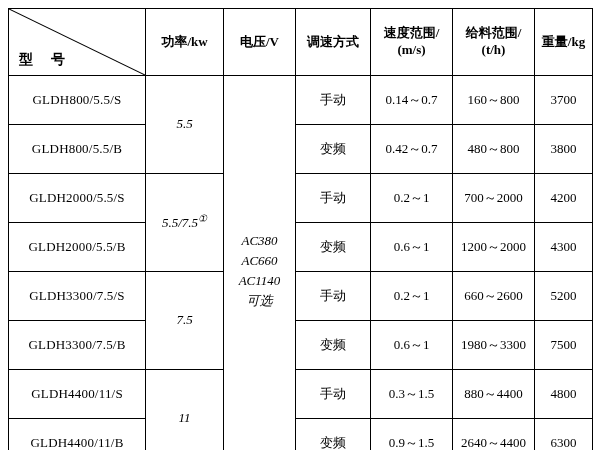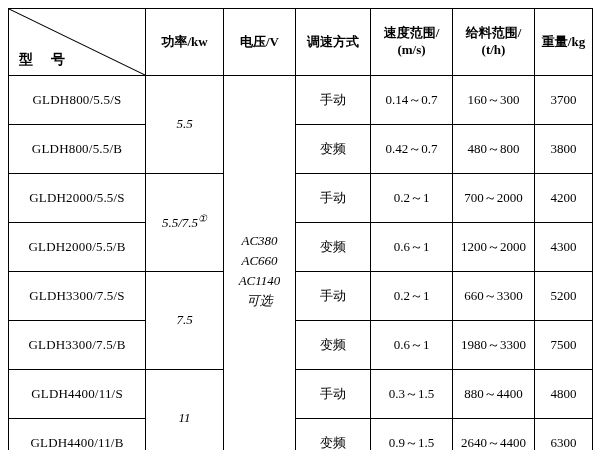--- a/index.html
+++ b/index.html
@@ -137,21 +137,21 @@
         <td class="model">GLDH800/5.5/S</td>
         <td class="power" rowspan="2">5.5</td>
         <td class="voltage" rowspan="8">
           <span class="vline">AC380</span>
           <span class="vline">AC660</span>
           <span class="vline">AC1140</span>
           <span class="vline">可选</span>
         </td>
         <td>手动</td>
         <td class="num">0.14～0.7</td>
-        <td class="num">160～300</td>
+        <td class="num">160～800</td>
         <td class="num">3700</td>
       </tr>
 
       <tr>
         <td class="model">GLDH800/5.5/B</td>
         <td>变频</td>
         <td class="num">0.42～0.7</td>
         <td class="num">480～800</td>
         <td class="num">3800</td>
       </tr>
@@ -171,21 +171,21 @@
         <td class="num">0.6～1</td>
         <td class="num">1200～2000</td>
         <td class="num">4300</td>
       </tr>
 
       <tr>
         <td class="model">GLDH3300/7.5/S</td>
         <td class="power" rowspan="2">7.5</td>
         <td>手动</td>
         <td class="num">0.2～1</td>
-        <td class="num">660～3300</td>
+        <td class="num">660～2600</td>
         <td class="num">5200</td>
       </tr>
 
       <tr>
         <td class="model">GLDH3300/7.5/B</td>
         <td>变频</td>
         <td class="num">0.6～1</td>
         <td class="num">1980～3300</td>
         <td class="num">7500</td>
       </tr>

